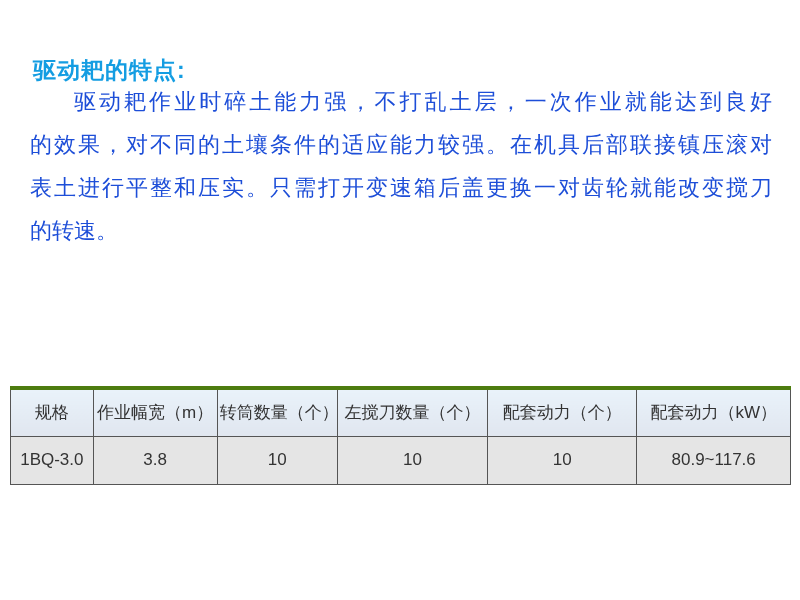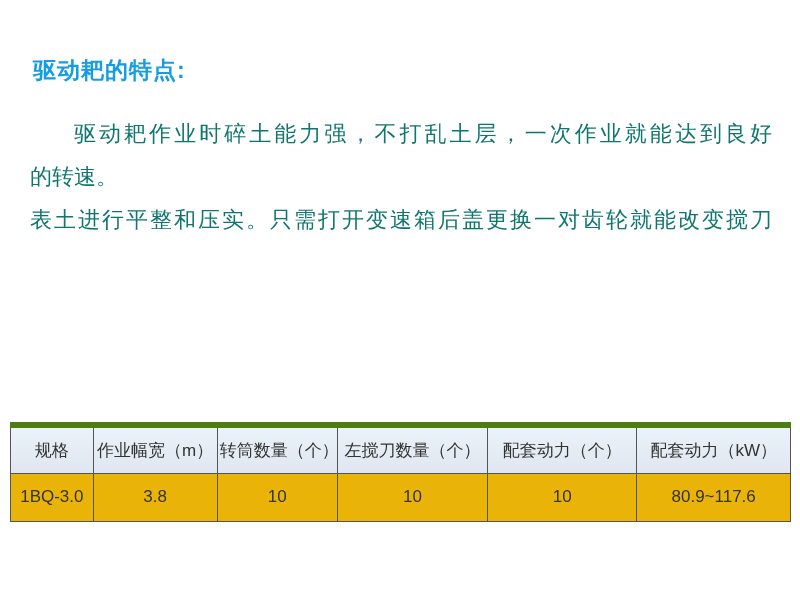--- a/index.html
+++ b/index.html
@@ -1,40 +1,40 @@
 <!DOCTYPE html>
 <html><head>
 <meta charset="utf-8">
 <style>
   html, body { margin: 0; padding: 0; background: #ffffff; }
   body { font-family: "Liberation Sans", "DejaVu Sans", sans-serif; }
   .page {
     position: relative;
     width: 800px;
-    height: 600px;
+    height: 503px;
     background: #ffffff;
     overflow: hidden;
   }
   .section-heading {
     position: absolute;
     left: 33px;
     color: #149de2;
     font-size: 23px;
     font-weight: bold;
     letter-spacing: 1px;
     white-space: nowrap;
   }
   #features-heading { top: 55px; }
   #params-heading { top: 336px; }
   .paragraph {
     position: absolute;
     left: 30px;
-    top: 112px;
+    top: 80px;
     width: 742px;
-    color: #0f766e;
+    color: #1d4ed8;
     font-size: 22px;
     line-height: 43px;
   }
   .para-line {
     text-align: justify;
     text-align-last: justify;
   }
   .para-line.first { text-indent: 2em; }
   .para-line.last { text-align-last: left; }
   table.spec {
@@ -54,40 +54,41 @@
     padding: 0 2px;
     overflow: hidden;
     white-space: nowrap;
   }
   table.spec thead tr { height: 48px; }
   table.spec tbody tr { height: 48px; }
   table.spec th {
     background: linear-gradient(#e9f2fa 0%, #e0e6ef 100%);
     font-weight: normal;
   }
-  table.spec { border-top: 6px solid #4d7c0f; margin-top: 36px; }
-  tr.row-alt td { background: #eab308; }
+  table.spec { border-top: 4px solid #4d7c0f; }
+  tr.row-alt td { background: #e5e5e5; }
   col.c1 { width: 10.6%; }
   col.c2 { width: 15.9%; }
   col.c3 { width: 15.4%; }
   col.c4 { width: 19.3%; }
   col.c5 { width: 19.1%; }
   col.c6 { width: 19.7%; }
 </style>
 </head>
 <body>
 
 <div class="page">
 
   <div class="section-heading" id="features-heading">驱动耙的特点:</div>
 
   <div class="paragraph">
     <div class="para-line first">驱动耙作业时碎土能力强，不打乱土层，一次作业就能达到良好</div>
+    <div class="para-line">的效果，对不同的土壤条件的适应能力较强。在机具后部联接镇压滚对</div>
+    <div class="para-line">表土进行平整和压实。只需打开变速箱后盖更换一对齿轮就能改变搅刀</div>
     <div class="para-line last">的转速。</div>
-    <div class="para-line">表土进行平整和压实。只需打开变速箱后盖更换一对齿轮就能改变搅刀</div>
   </div>
 
 
   <table class="spec">
     <colgroup>
       <col class="c1">
         <col class="c2">
         <col class="c3">
         <col class="c4">
         <col class="c5">

